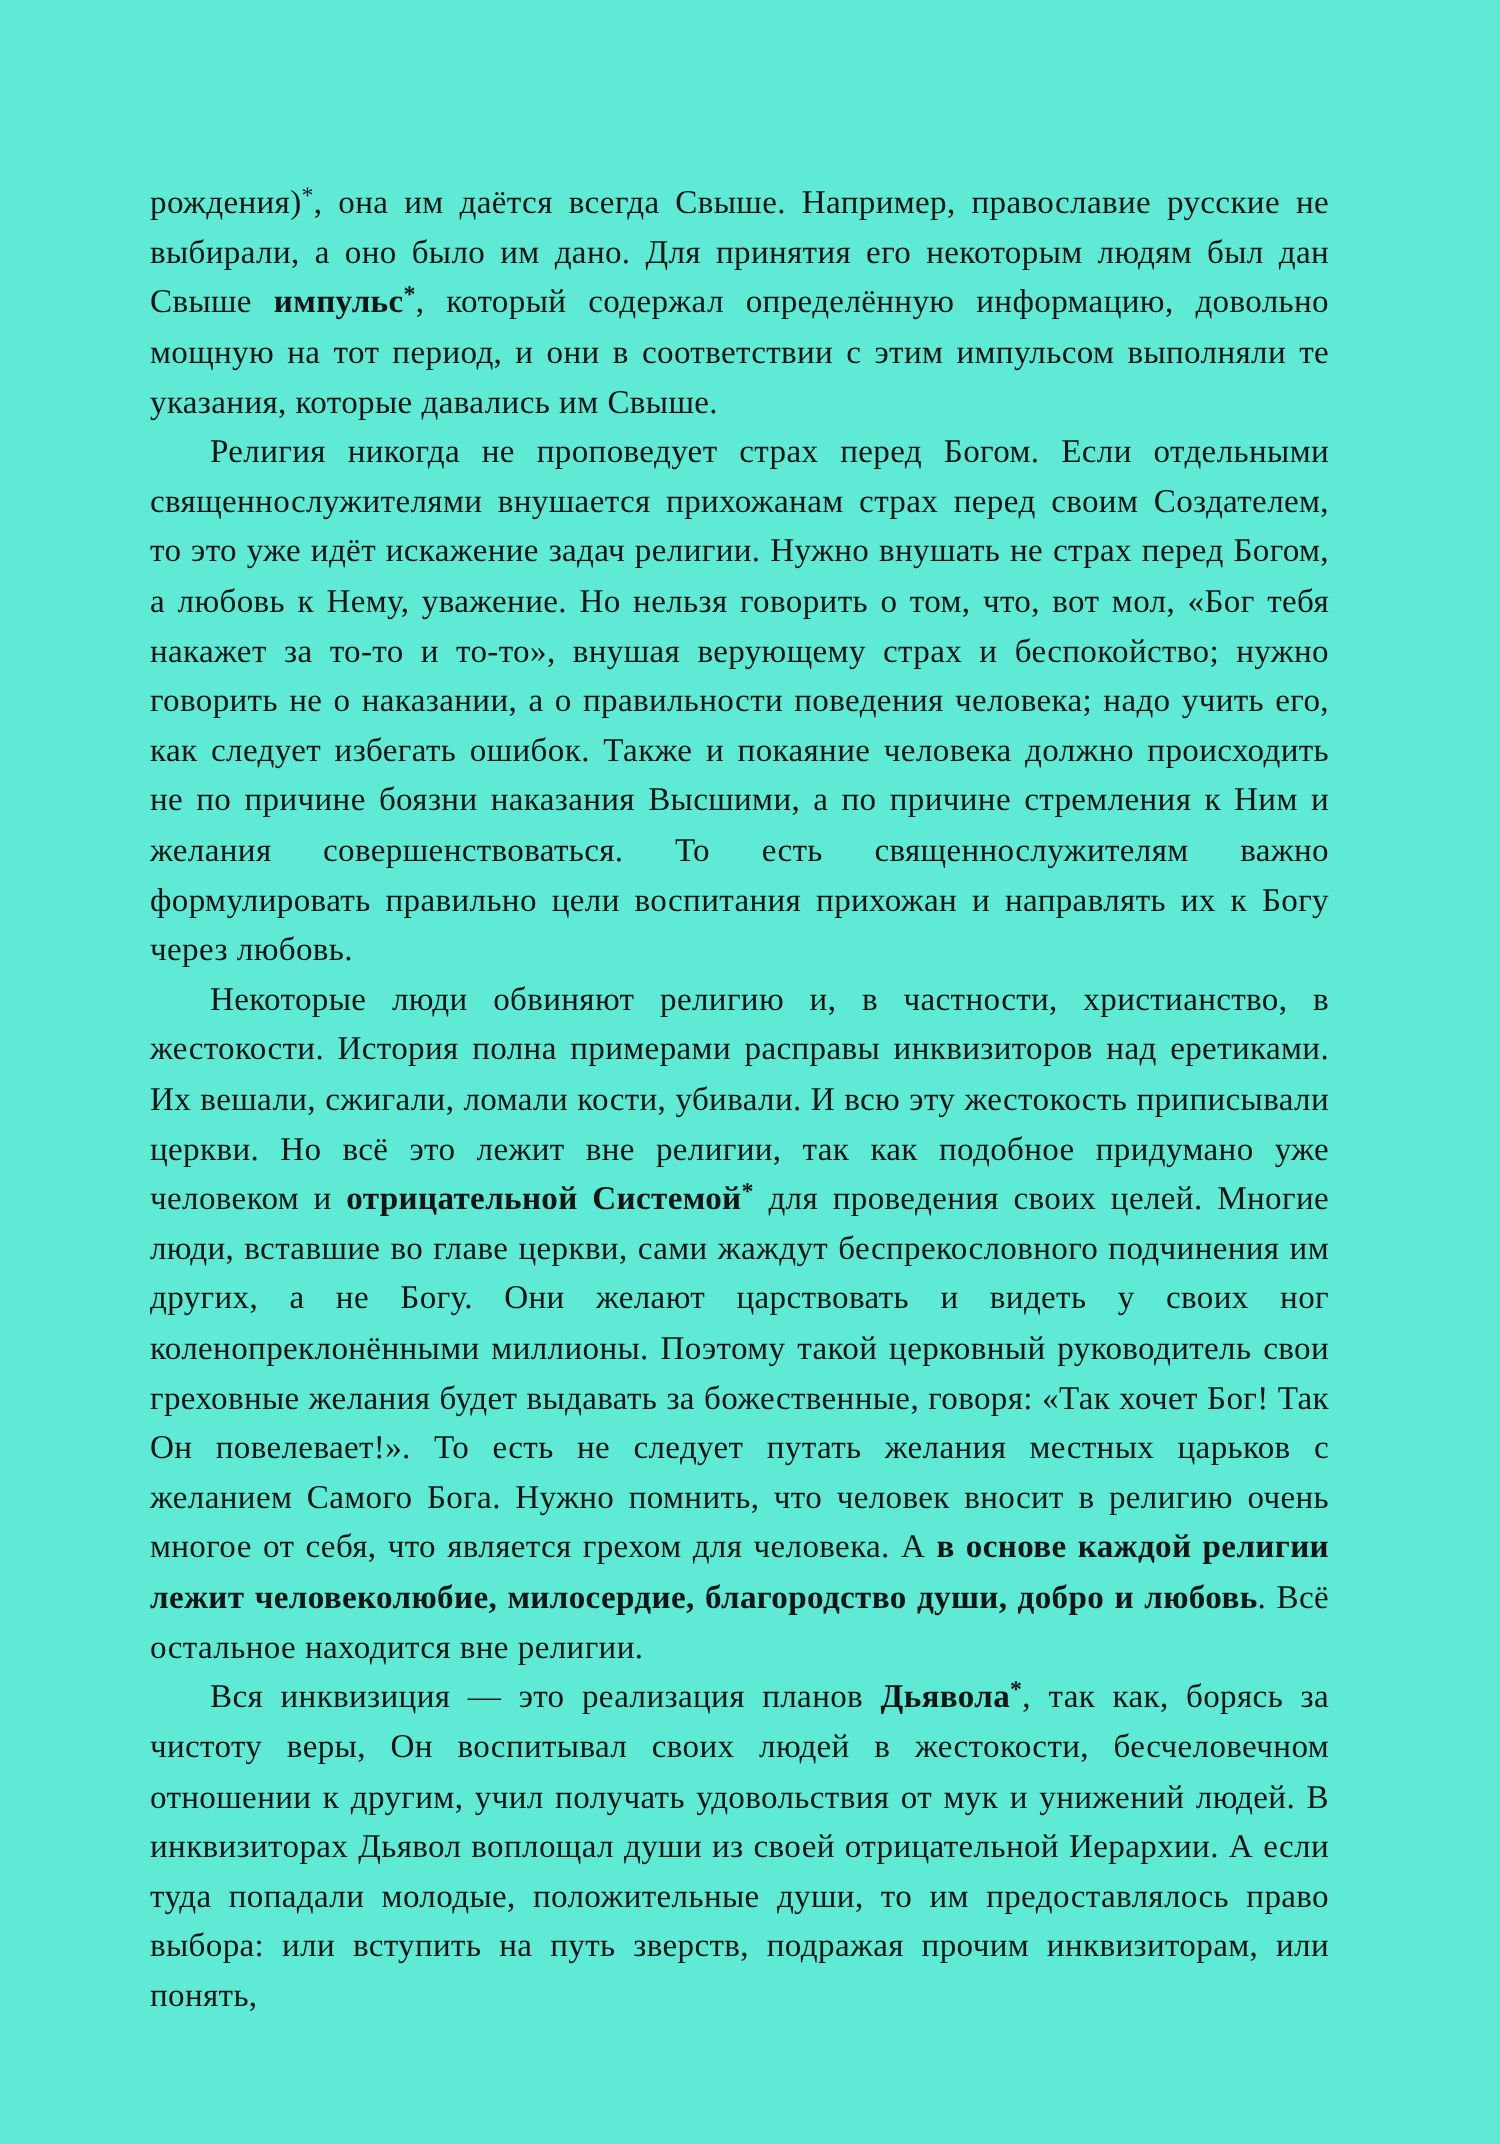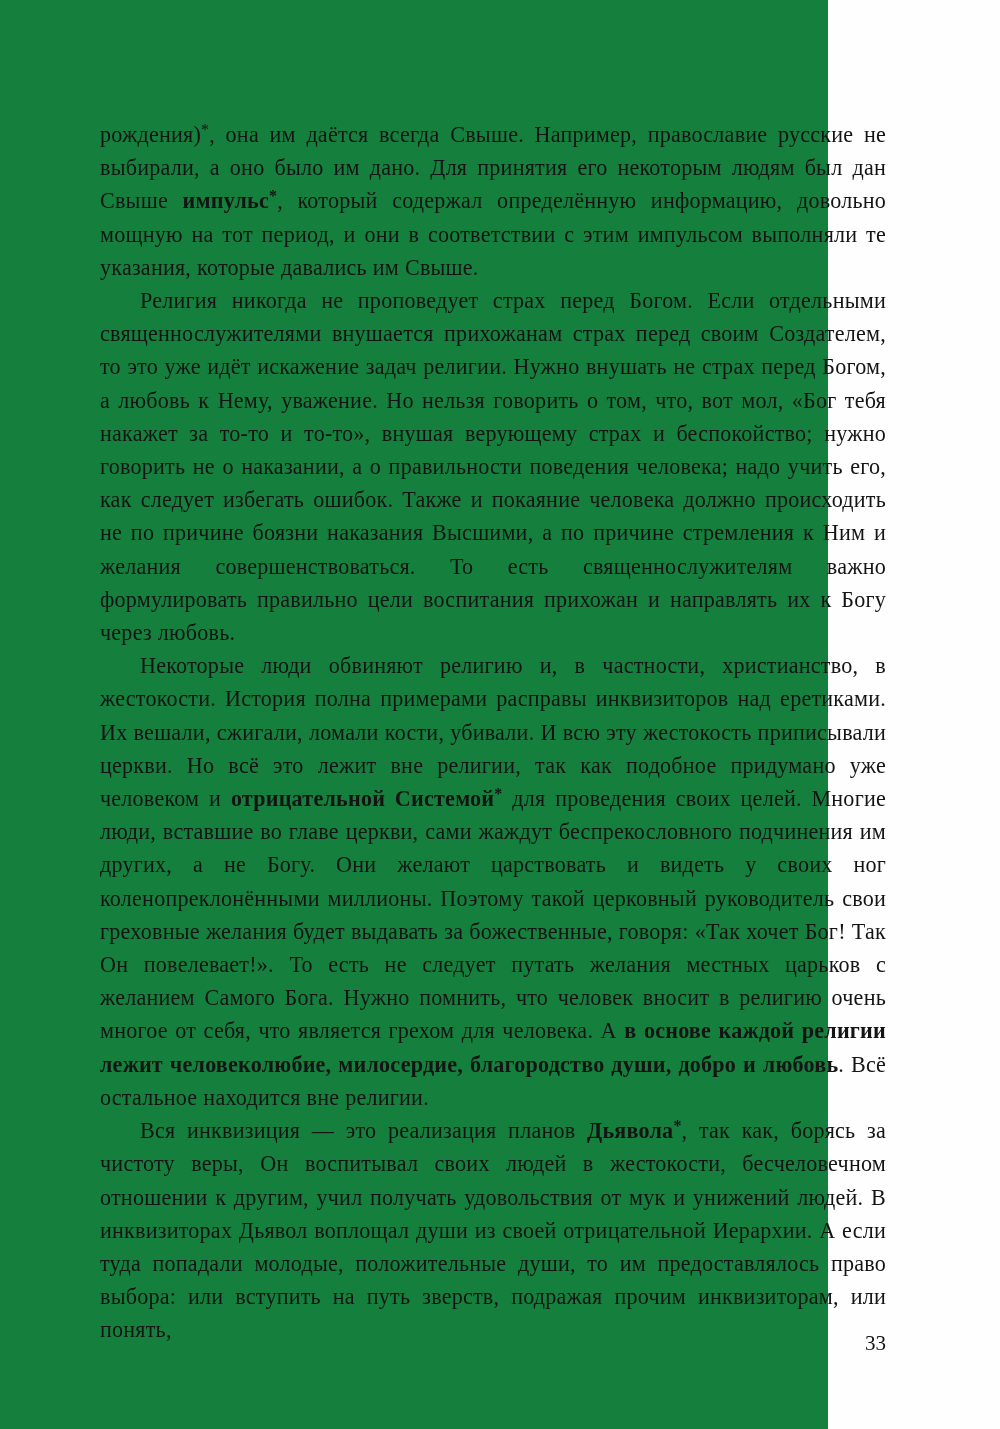--- a/index.html
+++ b/index.html
@@ -14,23 +14,23 @@
     font-family: "Liberation Serif", "DejaVu Serif", serif;
     color: #141414;
     overflow: hidden;
     position: relative;
   }
 
   .page {
     position: absolute;
     left: 0;
     top: 0;
-    width: 828px;
+    width: 1000px;
     height: 1429px;
-    background: #15803d;
+    background: #5eead4;
   }
 
   .text-block {
     position: absolute;
     left: 100px;
     top: 118px;
     width: 786px;
   }
 
   .para {
@@ -78,15 +78,14 @@
 
   <div class="text-block">
 
     <p class="para first" style="text-indent: 0px;">рождения)<sup class="ast">*</sup>, она им даётся всегда Свыше. Например, православие русские не выбирали, а оно было им дано. Для принятия его некоторым людям был дан Свыше <b>импульс</b><b><sup class="ast">*</sup></b>, который содержал определённую информацию, довольно мощную на тот период, и они в соответствии с этим импульсом выполняли те указания, которые давались им Свыше.</p>
     <p class="para">Религия никогда не проповедует страх перед Богом. Если отдельными священнослужителями внушается прихожанам страх перед своим Создателем, то это уже идёт искажение задач религии. Нужно внушать не страх перед Богом, а любовь к Нему, уважение. Но нельзя говорить о том, что, вот мол, «Бог тебя накажет за то-то и то-то», внушая верующему страх и беспокойство; нужно говорить не о наказании, а о правильности поведения человека; надо учить его, как следует избегать ошибок. Также и покаяние человека должно происходить не по причине боязни наказания Высшими, а по причине стремления к Ним и желания совершенствоваться. То есть священнослужителям важно формулировать правильно цели воспитания прихожан и направлять их к Богу через любовь.</p>
     <p class="para">Некоторые люди обвиняют религию и, в частности, христианство, в жестокости. История полна примерами расправы инквизиторов над еретиками. Их вешали, сжигали, ломали кости, убивали. И всю эту жестокость приписывали церкви. Но всё это лежит вне религии, так как подобное придумано уже человеком и <b>отрицательной Системой</b><b><sup class="ast">*</sup></b> для проведения своих целей. Многие люди, вставшие во главе церкви, сами жаждут беспрекословного подчинения им других, а не Богу. Они желают царствовать и видеть у своих ног коленопреклонёнными миллионы. Поэтому такой церковный руководитель свои греховные желания будет выдавать за божественные, говоря: «Так хочет Бог! Так Он повелевает!». То есть не следует путать желания местных царьков с желанием Самого Бога. Нужно помнить, что человек вносит в религию очень многое от себя, что является грехом для человека. А <b>в основе каждой религии лежит человеколюбие, милосердие, благородство души, добро и любовь</b>. Всё остальное находится вне религии.</p>
     <p class="para">Вся инквизиция — это реализация планов <b>Дьявола</b><b><sup class="ast">*</sup></b>, так как, борясь за чистоту веры, Он воспитывал своих людей в жестокости, бесчеловечном отношении к другим, учил получать удовольствия от мук и унижений людей. В инквизиторах Дьявол воплощал души из своей отрицательной Иерархии. А если туда попадали молодые, положительные души, то им предоставлялось право выбора: или вступить на путь зверств, подражая прочим инквизиторам, или понять,</p>
 
   </div>
 
-  <div class="folio">33</div>
 
 </div>
 
 </body></html>

